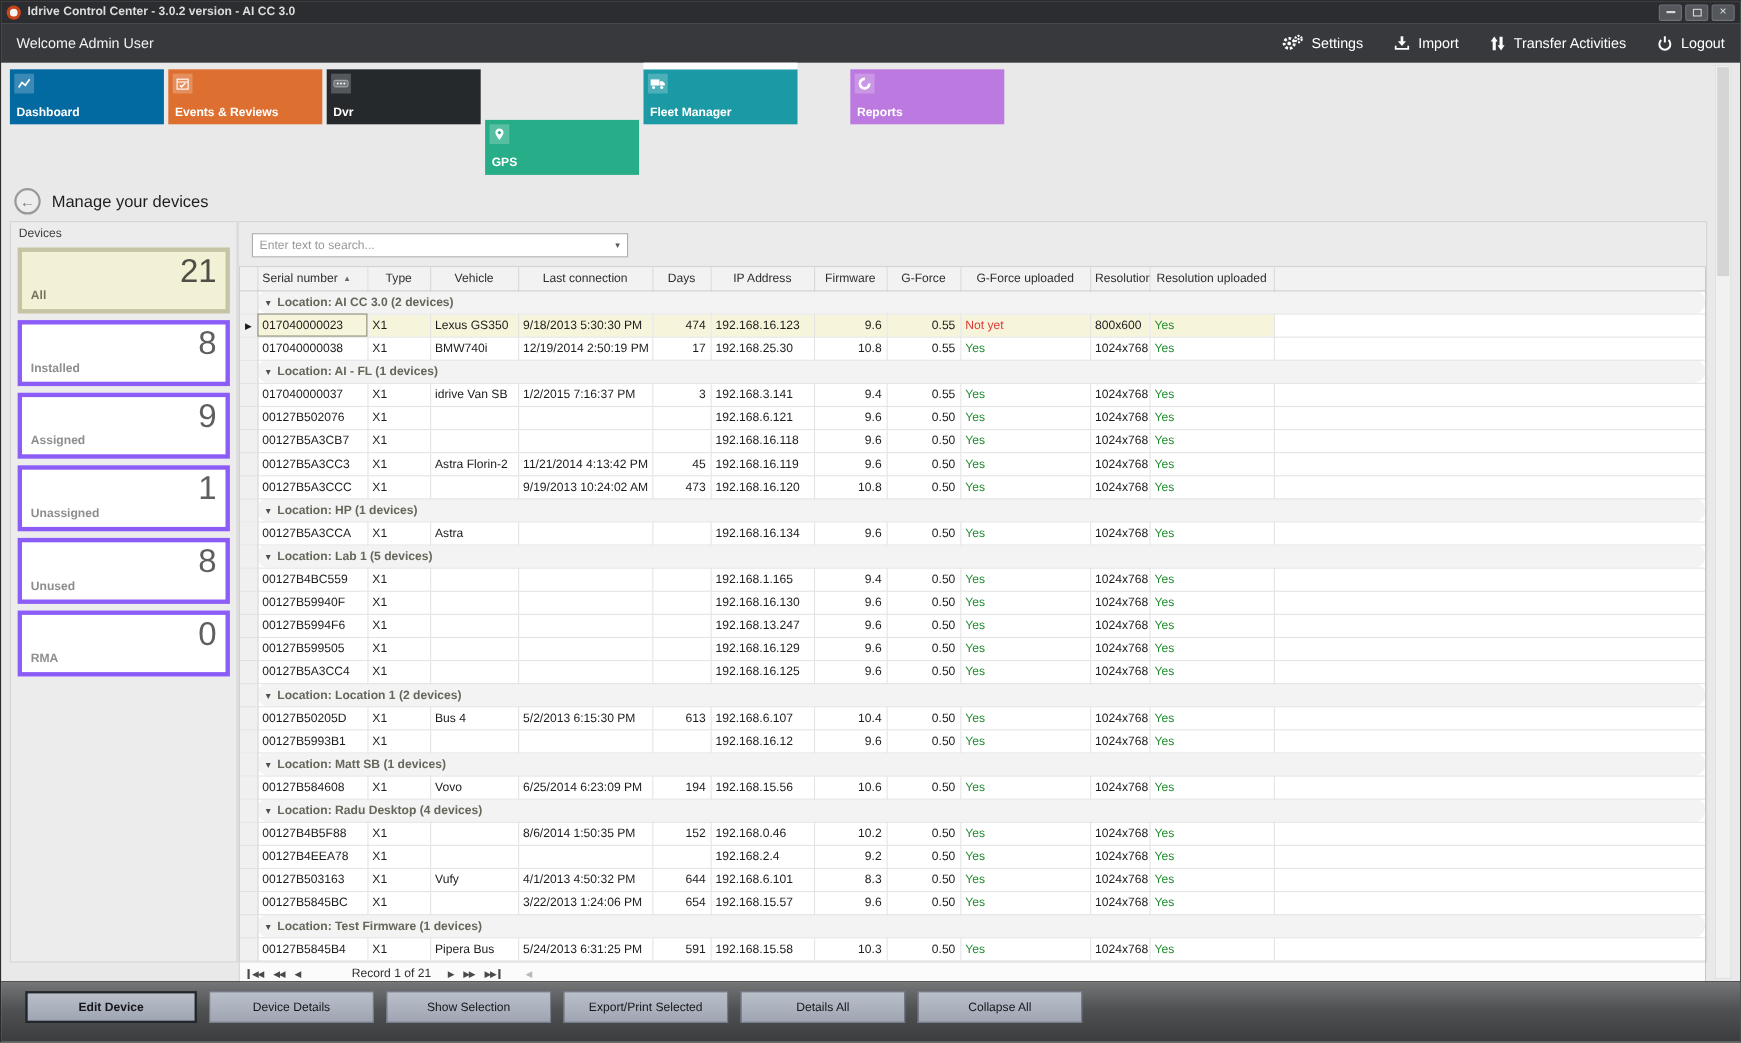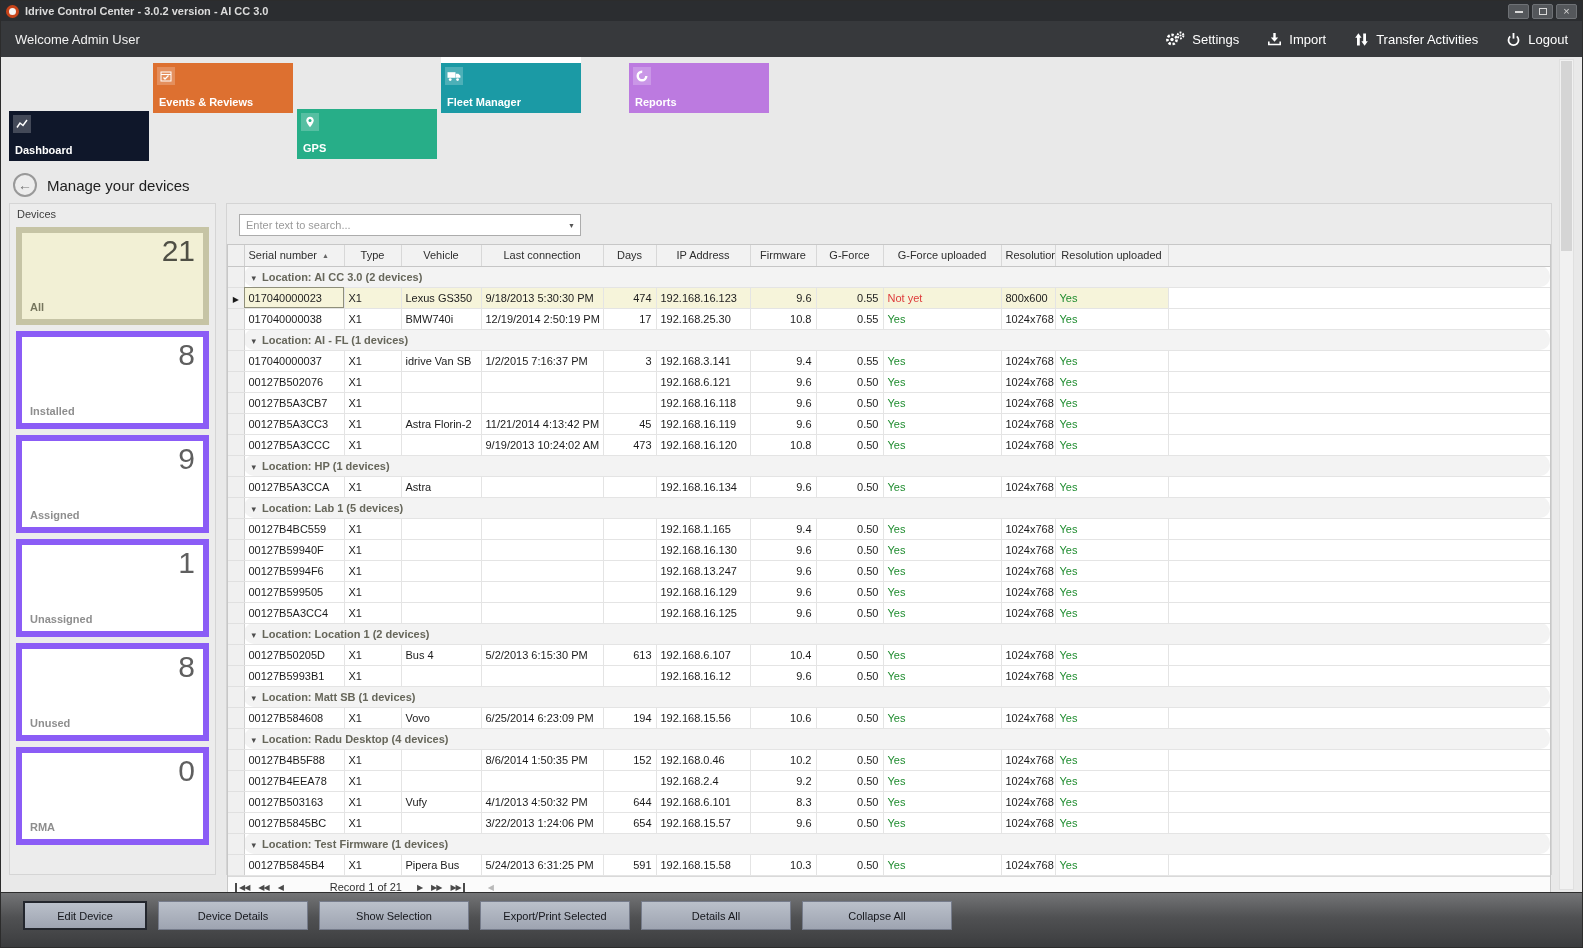--- a/index.html
+++ b/index.html
@@ -30,26 +30,26 @@
   .tab.selected::before { content:""; position:absolute; left:0; right:0; top:-6px; height:6px; background:#fff; }
   .ticon { position:absolute; top:4px; left:4px; width:18px; height:18px; background:rgba(255,255,255,.22); display:flex; align-items:center; justify-content:center; }
   .tlabel { position:absolute; bottom:5px; left:6px; font-size:11px; font-weight:bold; white-space:nowrap; }
 
   
   .page-header { flex:0 0 36px; display:flex; align-items:center; gap:10px; padding-left:12px; }
   .back-btn { width:24px; height:24px; border-radius:50%; border:2px solid #999; color:#777; display:flex; align-items:center; justify-content:center; font-size:14px; background:#ededed; }
   .page-title { font-size:15px; color:#1e1e1e; }
 
   
-  .content { flex:1; min-height:0; display:flex; gap:10px; padding:0 30px 17px 8px; }
+  .content { flex:1; min-height:0; display:flex; padding:0 30px 17px 8px; }
 
   .sidebar { flex:0 0 207px; background:#ececec; border:1px solid #d5d5d5; }
   .sidebar-title { font-size:11px; color:#3e3e3e; padding:4px 7px 3px; }
   .cards { padding:4px 6px; display:flex; flex-direction:column; gap:6px; }
-  .card { height:98px; background:#fff; border:6px solid #8b5cf6; position:relative; }
+  .card { height:60px; background:#fff; border:4px solid #8b5cf6; position:relative; }
   .card .count { position:absolute; top:1px; right:8px; font-size:30px; color:#5f5f5f; }
   .card .clabel { position:absolute; left:8px; bottom:6px; font-size:11px; font-weight:bold; color:#8e8e8e; }
   .card.selected { background:#f2f0d5; border-color:#c6c4a5; }
   .card.selected .count { color:#4f4f45; }
   .card.selected .clabel { color:#76765e; }
 
   .main { flex:1; min-width:0; }
   .main-panel { background:#ebebeb; border:1px solid #d4d4d4; height:100%; }
   .search-row { padding:10px 0 8px 12px; }
   .combo { width:342px; height:22px; background:#fff; border:1px solid #acacac; display:flex; align-items:center; }
@@ -81,21 +81,21 @@
   .pager { height:22px; border-top:1px solid #d9d9d9; background:#fbfbfb; display:flex; align-items:center; padding:0 7px; gap:9px; }
   .pg { font-size:8px; color:#4a4a4a; letter-spacing:-1px; }
   .pg.bar-l { border-left:2px solid #4a4a4a; padding-left:2px; }
   .pg.bar-r { border-right:2px solid #4a4a4a; padding-right:2px; }
   .pg.dis { color:#b9b9b9; border-color:#b9b9b9; margin-left:14px; }
   .ptext { font-size:11px; color:#2f2f2f; margin:0 6px;padding-left:32px; }
 
   
   .bottombar { flex:0 0 55px; background:linear-gradient(#747577,#505153 45%,#3b3c3e); border-top:1px solid #2d2d2d; display:flex; align-items:flex-start; gap:11px; padding:8px 0 0 22px; }
   .fbtn { width:150px; height:29px; background:linear-gradient(#bac0ca,#9ea4b1); border:1px solid #767c8b; color:#15171c; font:11px "Liberation Sans", sans-serif; }
-  .fbtn.focused { width:124px; border:2px solid #23262d; }
+  .fbtn.focused { width:156px; border:2px solid #23262d;font-weight:bold; }
 
   
   .vscroll { position:absolute; right:8px; top:58px; bottom:57px; width:15px; background:#f1f1f1; border:1px solid #e0e0e0; }
   .vthumb { position:absolute; left:1px; right:1px; top:1px; height:190px; background:#d5d5d5; }
 </style>
 </head>
 <body>
 
 <div class="window">
 
@@ -148,37 +148,48 @@
               <path d="M4.2 4.4 a5 5 0 1 0 6.6 0" fill="none" stroke="#fff" stroke-width="1.8"></path>
               <rect x="6.6" y="1" width="1.8" height="5.6" fill="#fff"></rect>
             </svg>
           </span>
         <span>Logout</span>
       </div>
     </div>
   </div>
 
   <div class="tabstrip">
-    <div class="tab" style="background: #0f172a; margin-top: 48px;">
+    <div class="tab" style="background: #0369a1;">
       <span class="ticon">
           <svg width="12" height="12" viewBox="0 0 12 12">
             <polyline points="1,9.5 4,5 7,7.5 11,2" fill="none" stroke="#fff" stroke-width="1.5"></polyline>
           </svg>
         </span>
       <span class="tlabel">Dashboard</span>
     </div>
     <div class="tab" style="background: rgb(221, 112, 48);">
       <span class="ticon">
           <svg width="12" height="12" viewBox="0 0 12 12">
             <rect x="1" y="2" width="10" height="9" fill="none" stroke="#fff"></rect>
             <line x1="1" y1="4.5" x2="11" y2="4.5" stroke="#fff"></line>
             <polyline points="3.5,7.5 5,9 8.5,5.5" fill="none" stroke="#fff" stroke-width="1.3"></polyline>
           </svg>
         </span>
       <span class="tlabel">Events &amp; Reviews</span>
+    </div>
+    <div class="tab" style="background: rgb(38, 41, 44);">
+      <span class="ticon">
+          <svg width="14" height="12" viewBox="0 0 14 12">
+            <rect x="0.5" y="3" width="13" height="6" rx="1.5" fill="#74787c" stroke="#b9bcbe" stroke-width="0.8"></rect>
+            <circle cx="4" cy="6" r="0.9" fill="#fff"></circle>
+            <circle cx="7" cy="6" r="0.9" fill="#fff"></circle>
+            <circle cx="10" cy="6" r="0.9" fill="#fff"></circle>
+          </svg>
+        </span>
+      <span class="tlabel">Dvr</span>
     </div>
     <div class="tab" style="background: rgb(39, 174, 136); margin-top: 46px;">
       <span class="ticon">
           <svg width="12" height="12" viewBox="0 0 12 12">
             <path d="M6 0.8 C3.9 0.8 2.3 2.4 2.3 4.5 C2.3 7 6 11.2 6 11.2 C6 11.2 9.7 7 9.7 4.5 C9.7 2.4 8.1 0.8 6 0.8 Z" fill="#fff"></path>
             <circle cx="6" cy="4.5" r="1.5" fill="#27ae88"></circle>
           </svg>
         </span>
       <span class="tlabel">GPS</span>
     </div>

